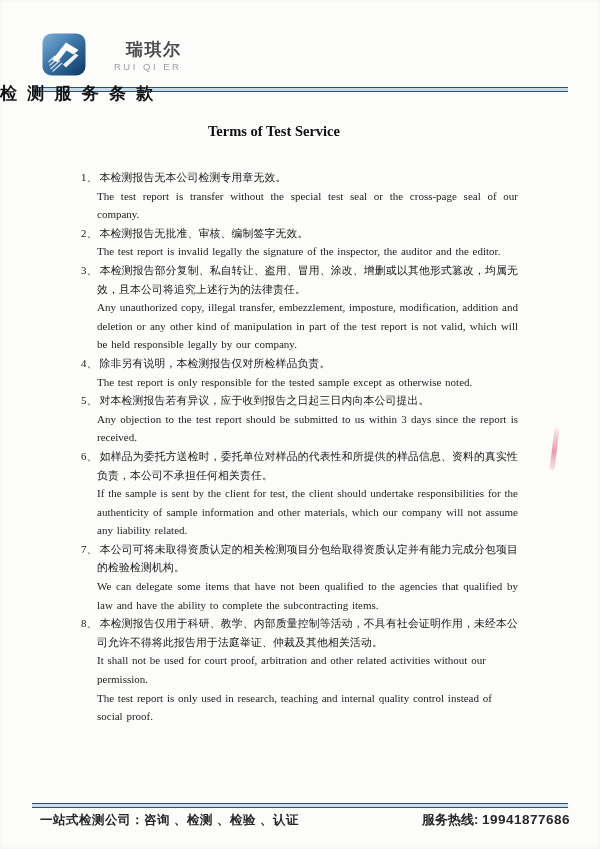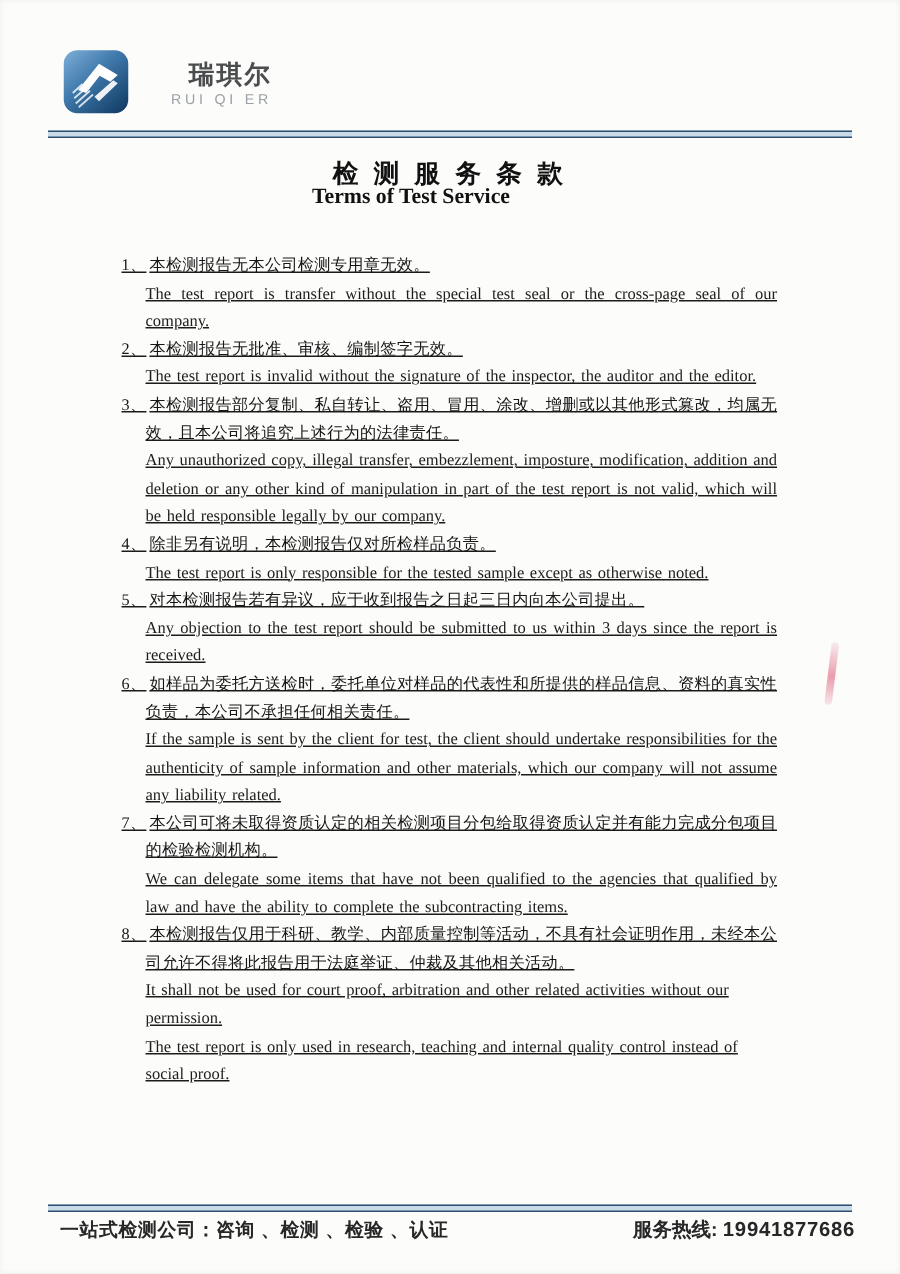--- a/index.html
+++ b/index.html
@@ -11,25 +11,25 @@
   .logo-badge{width:44px;height:43px;}
   .brand-text{margin-left:13px;margin-top:8px;line-height:1;}
   .brand-cn{font-family:"Liberation Sans","DejaVu Sans",sans-serif;font-size:17px;font-weight:bold;color:#4a4c4e;letter-spacing:1.5px;text-align:right;}
   .brand-en{font-family:"Liberation Sans","DejaVu Sans",sans-serif;font-size:9.5px;color:#9aa0a4;letter-spacing:2.5px;margin-top:4px;margin-left:15px;}
 
   .rule{position:absolute;left:32px;width:536px;height:2.5px;background:#c9dbe9;border-top:1.6px solid #2c4f73;border-bottom:1.6px solid #2c4f73;}
   .rule-header{top:87px;}
   .rule-footer{top:803px;}
 
   
-  .title-cn{position:absolute;top:104px;left:0;width:600px;text-align:center;font-size:17px;font-weight:bold;color:#111;letter-spacing:3px;font-family:"Liberation Serif","DejaVu Serif",serif;}
+  .title-cn{position:absolute;top:82px;left:0;width:600px;font-size:17px;font-weight:bold;color:#111;letter-spacing:3px;font-family:"Liberation Serif","DejaVu Serif",serif;}
   .title-en{position:absolute;top:123px;left:0;width:548px;text-align:center;font-size:14.5px;font-weight:bold;color:#111;}
 
   
-  .terms{position:absolute;left:81px;top:168px;width:437px;color:#1b1b1b;text-decoration:underline;}
+  .terms{position:absolute;left:81px;top:168px;width:437px;color:#1b1b1b;}
   .term p{margin:0;line-height:18.6px;}
   .term .cn{font-size:10.8px;padding-left:16px;text-indent:-16px;text-align:justify;letter-spacing:.2px;color:#161616;}
   .term .cn .num{padding-right:2px;}
   .term .en{font-size:11px;margin-left:16px;text-align:justify;color:#1d1d1d;word-spacing:1px;}
   .term .en.last-en{text-align:left;}
 
   
   .scan-mark{position:absolute;left:552px;top:428px;width:5px;height:42px;border-radius:4px;background:linear-gradient(to bottom,rgba(228,142,160,.15),rgba(221,93,122,.6) 55%,rgba(228,142,160,.2));transform:rotate(7deg);}
 
   
@@ -75,21 +75,21 @@
 
   <div class="terms">
 
     <div class="term">
       <p class="cn"><span class="num">1、</span><span>本检测报告无本公司检测专用章无效。</span></p>
       <p class="en">The test report is transfer without the special test seal or the cross-page seal of our company.</p>
     </div>
 
     <div class="term">
       <p class="cn"><span class="num">2、</span><span>本检测报告无批准、审核、编制签字无效。</span></p>
-      <p class="en">The test report is invalid without the signature of the inspector, the auditor and the editor.</p>
+      <p class="en">The test report is invalid legally the signature of the inspector, the auditor and the editor.</p>
     </div>
 
     <div class="term">
       <p class="cn"><span class="num">3、</span><span>本检测报告部分复制、私自转让、盗用、冒用、涂改、增删或以其他形式篡改，均属无效，且本公司将追究上述行为的法律责任。</span></p>
       <p class="en">Any unauthorized copy, illegal transfer, embezzlement, imposture, modification, addition and deletion or any other kind of manipulation in part of the test report is not valid, which will be held responsible legally by our company.</p>
     </div>
 
     <div class="term">
       <p class="cn"><span class="num">4、</span><span>除非另有说明，本检测报告仅对所检样品负责。</span></p>
       <p class="en">The test report is only responsible for the tested sample except as otherwise noted.</p>

